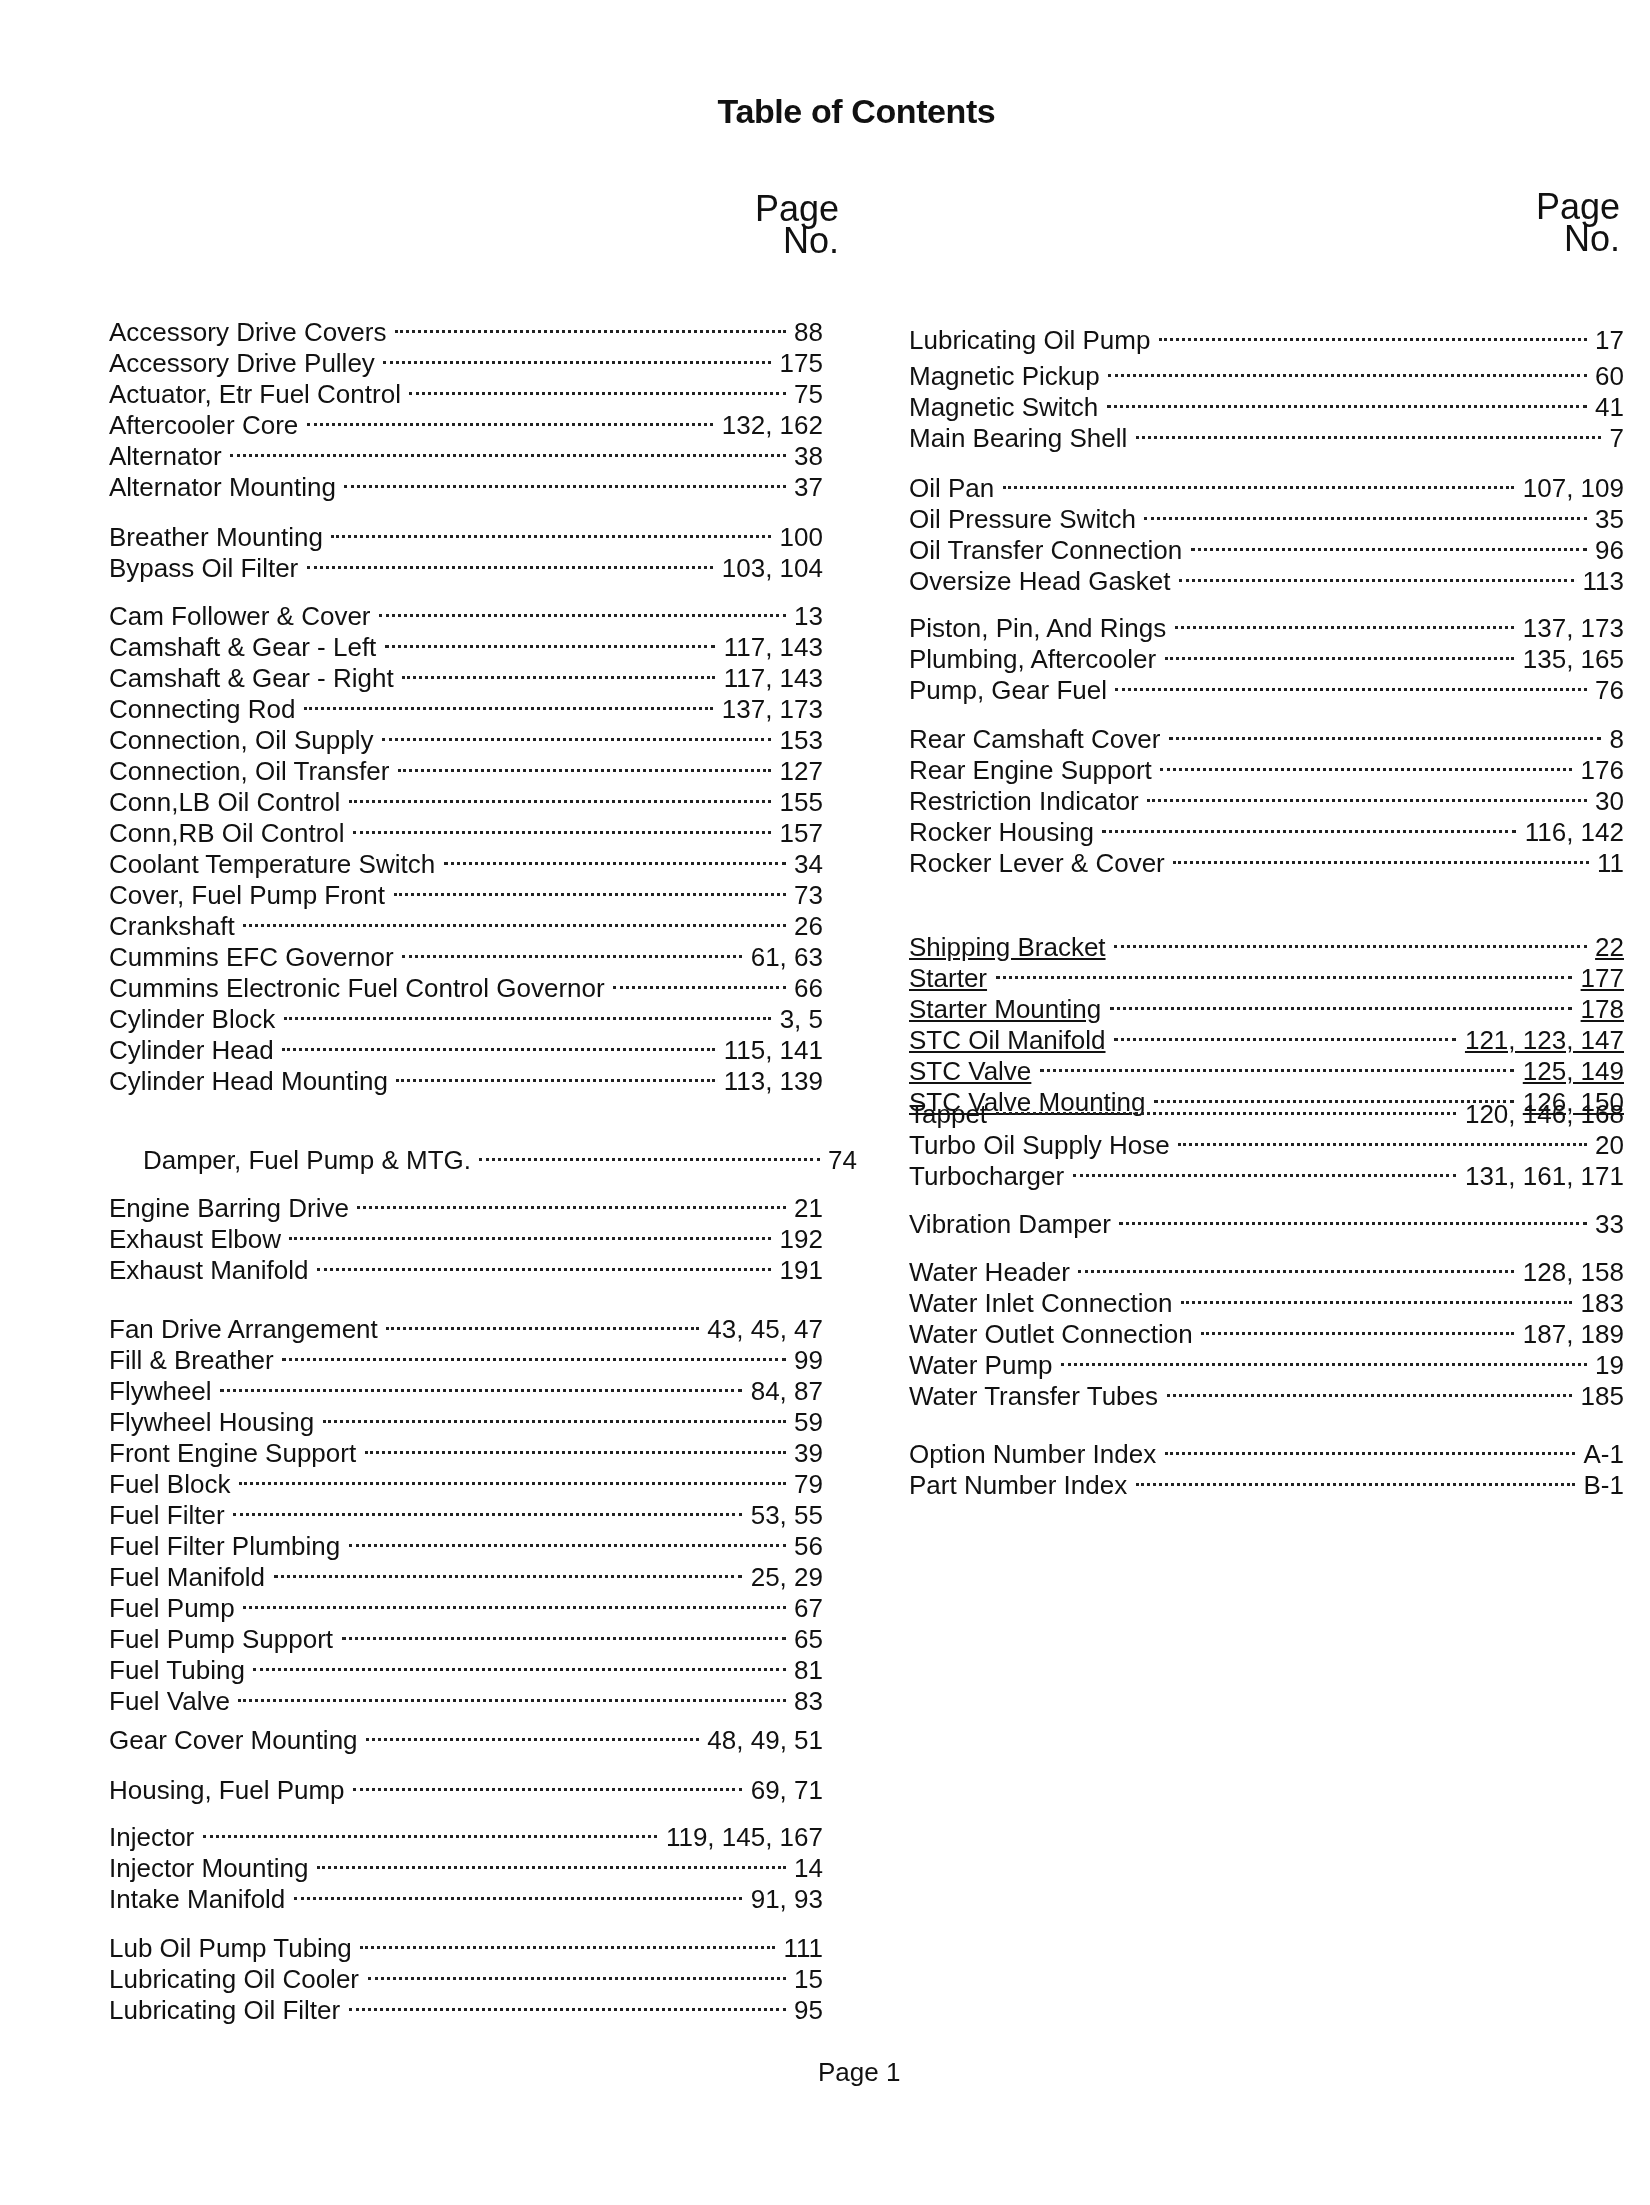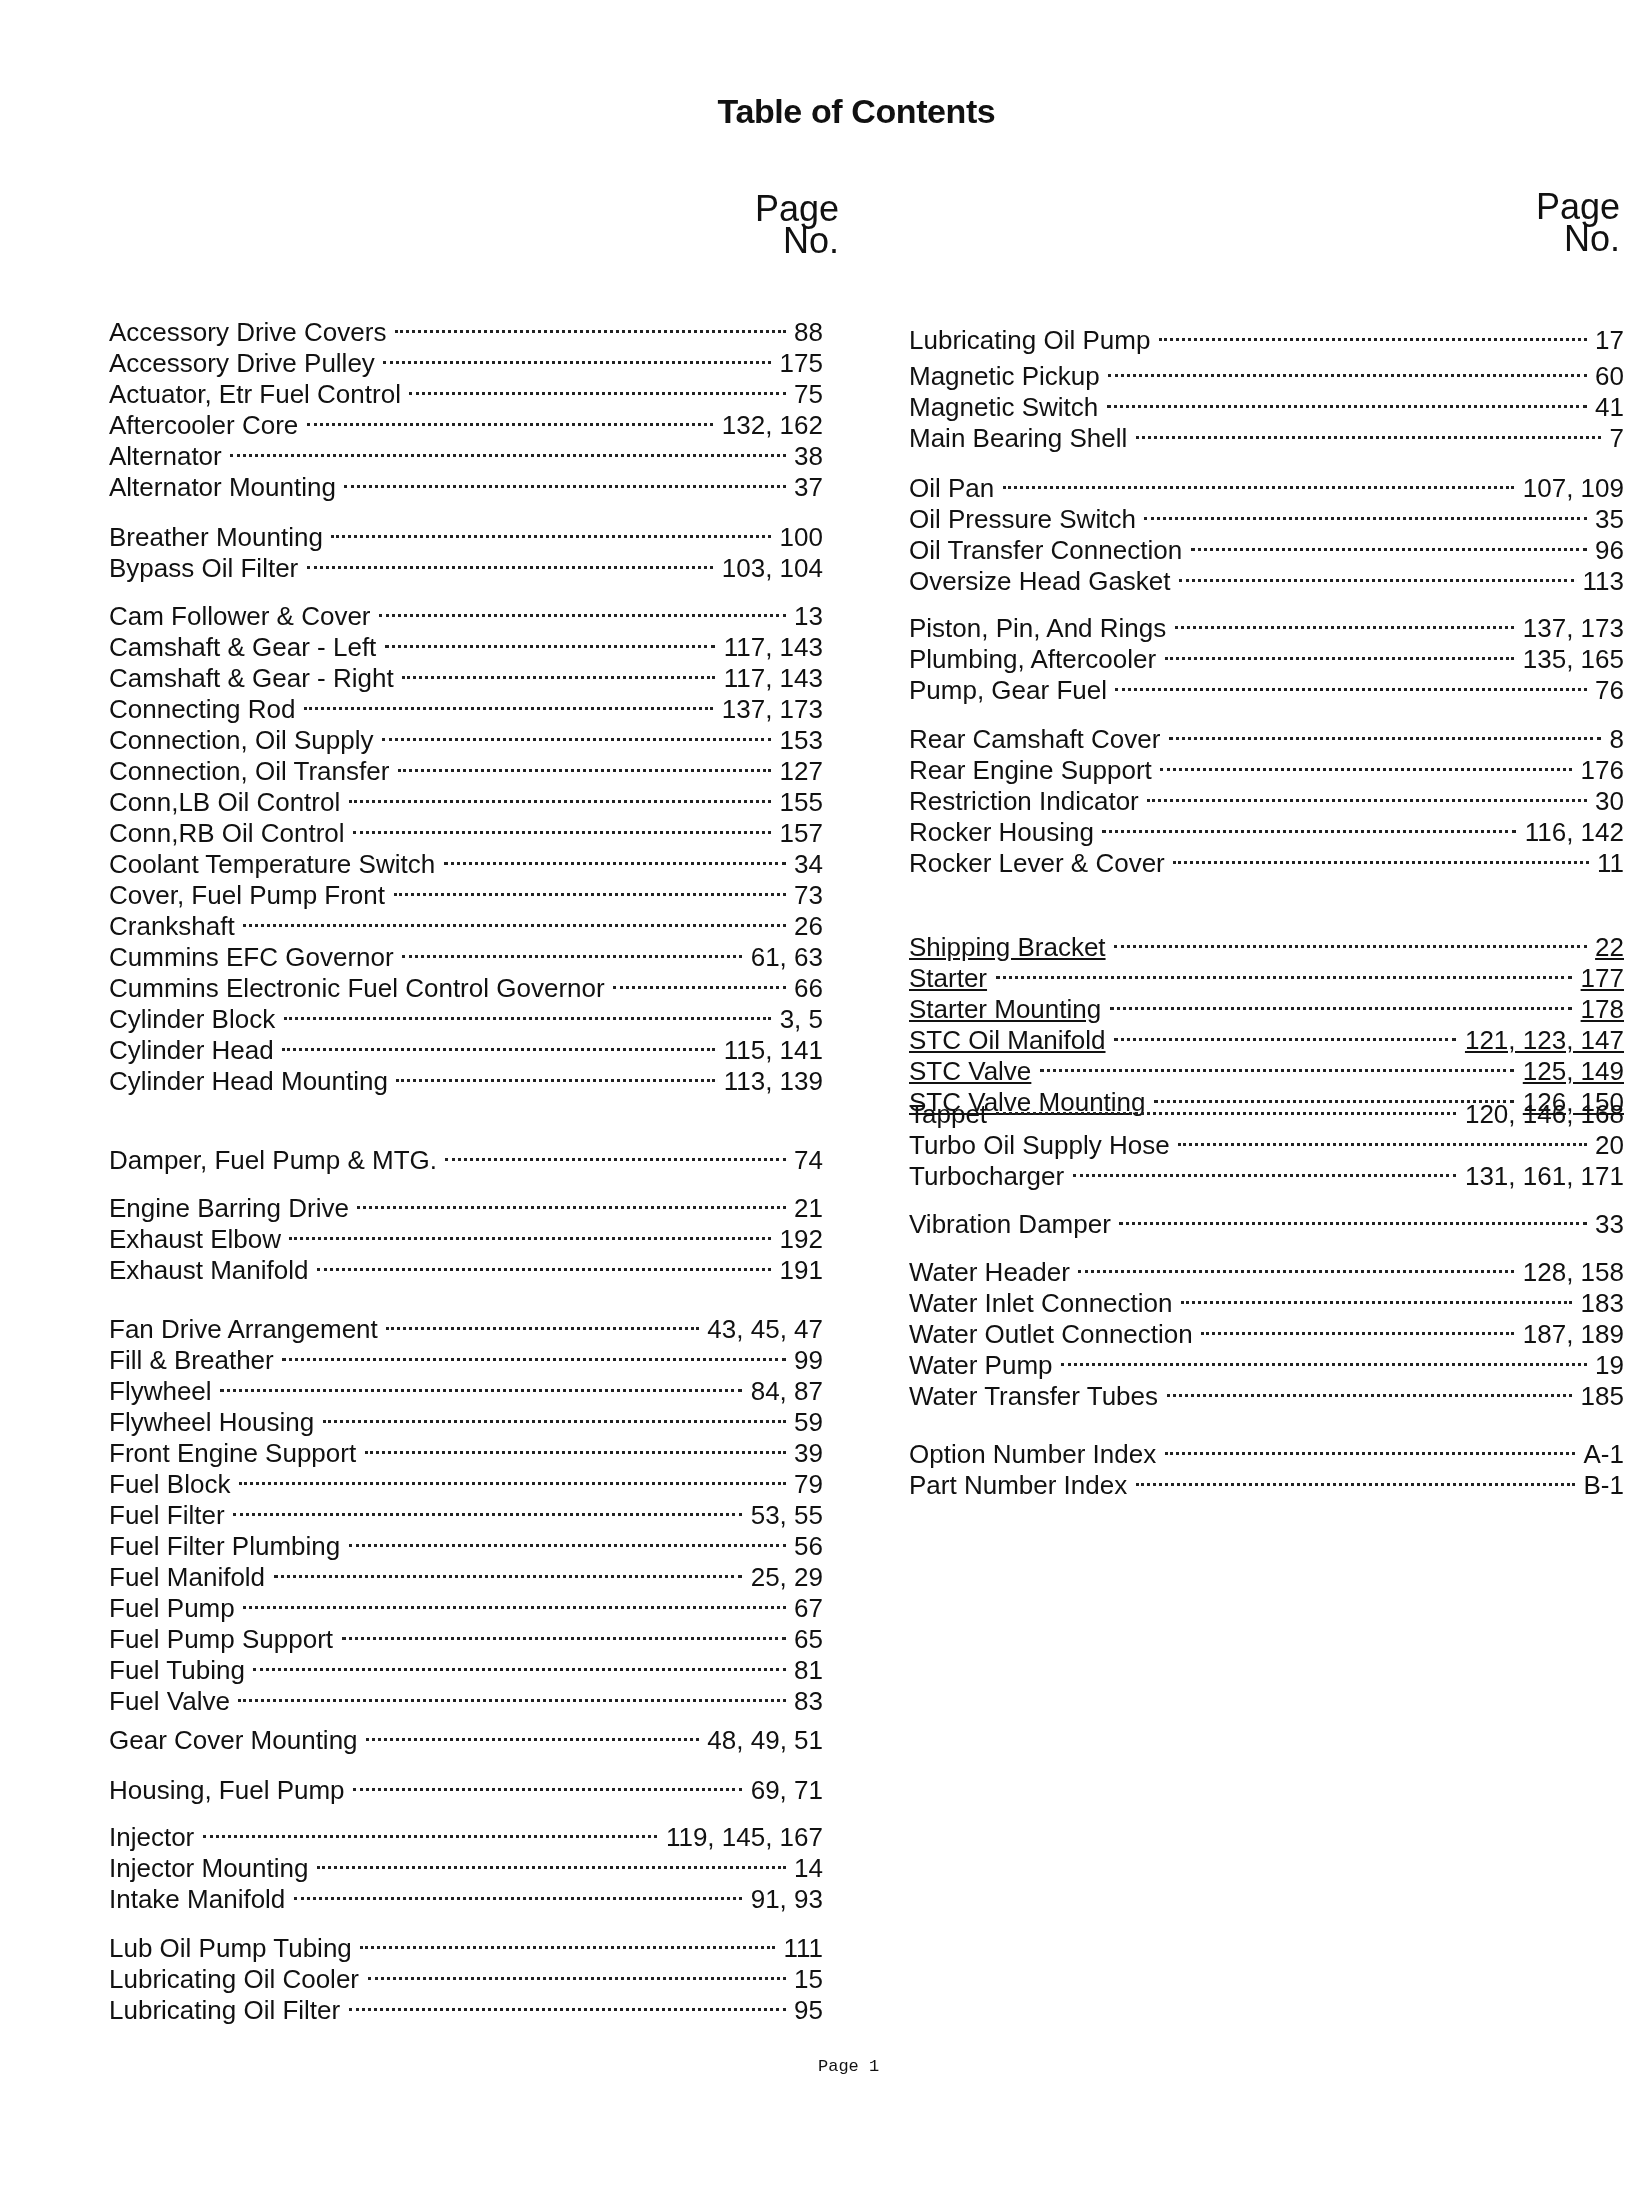--- a/index.html
+++ b/index.html
@@ -9,21 +9,21 @@
          font-size:34px;font-weight:bold;letter-spacing:-0.4px;}
   .colhead{position:absolute;text-align:right;font-size:36px;line-height:32px;}
   .colhead span{display:block;}
   .group{position:absolute;}
   .row{display:flex;align-items:baseline;height:31px;line-height:31px;font-size:26px;white-space:nowrap;}
   .row .label{flex:0 0 auto;padding-right:8.5px;}
   .row .leader{flex:1 1 auto;overflow:hidden;height:31px;position:relative;}
   .row .leader::after{content:"";position:absolute;left:0;right:0;bottom:7.6px;
        border-bottom:3.4px dotted #222;}
   .row .page{flex:0 0 auto;padding-left:8.5px;text-align:right;}
-  .footer{position:absolute;left:818px;top:2057px;font-size:17px;font-family:Liberation Mono, monospace;}
+  .footer{position:absolute;left:818px;top:2057px;font-size:26px;}
   #left-col .group{left:109px;width:714px;}
   #right-col .group{left:909px;width:715px;}
 </style>
 </head>
 <body>
 
 <div class="title">Table of Contents</div>
 
 <div class="colhead" style="left:746px;width:93px;top:193px;">
   <span>Page</span>
@@ -154,21 +154,21 @@
         <span class="label">Cylinder Head</span>
         <span class="leader"></span>
         <span class="page">115, 141</span>
       </div>
       <div class="row">
         <span class="label">Cylinder Head Mounting</span>
         <span class="leader"></span>
         <span class="page">113, 139</span>
       </div>
     </div>
-    <div class="group" style="top: 1138px;">
+    <div class="group" style="top: 1138px; margin-left: 34px;">
       <div class="row">
         <span class="label">Damper, Fuel Pump &amp; MTG.</span>
         <span class="leader"></span>
         <span class="page">74</span>
       </div>
     </div>
     <div class="group" style="top: 1186px;">
       <div class="row">
         <span class="label">Engine Barring Drive</span>
         <span class="leader"></span>

